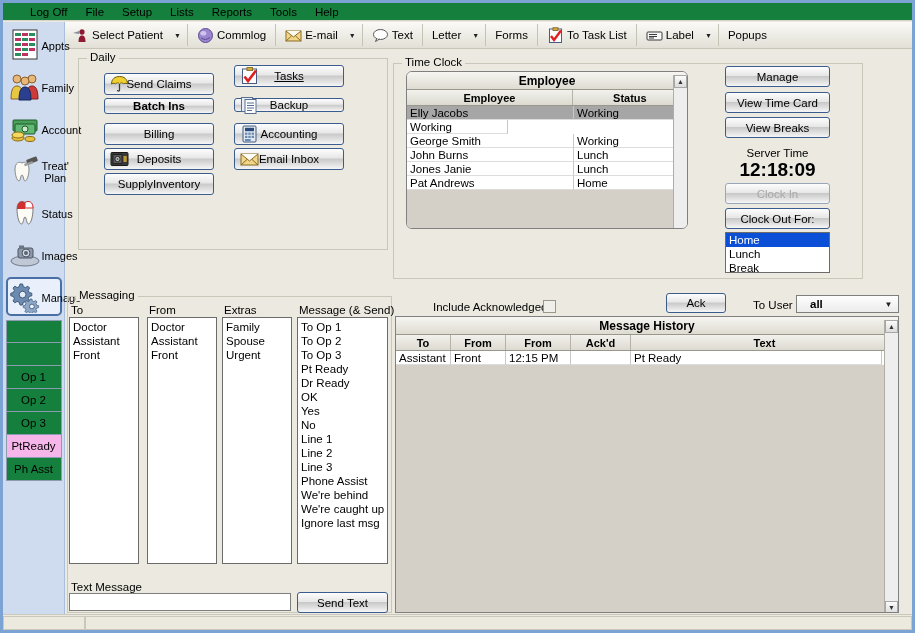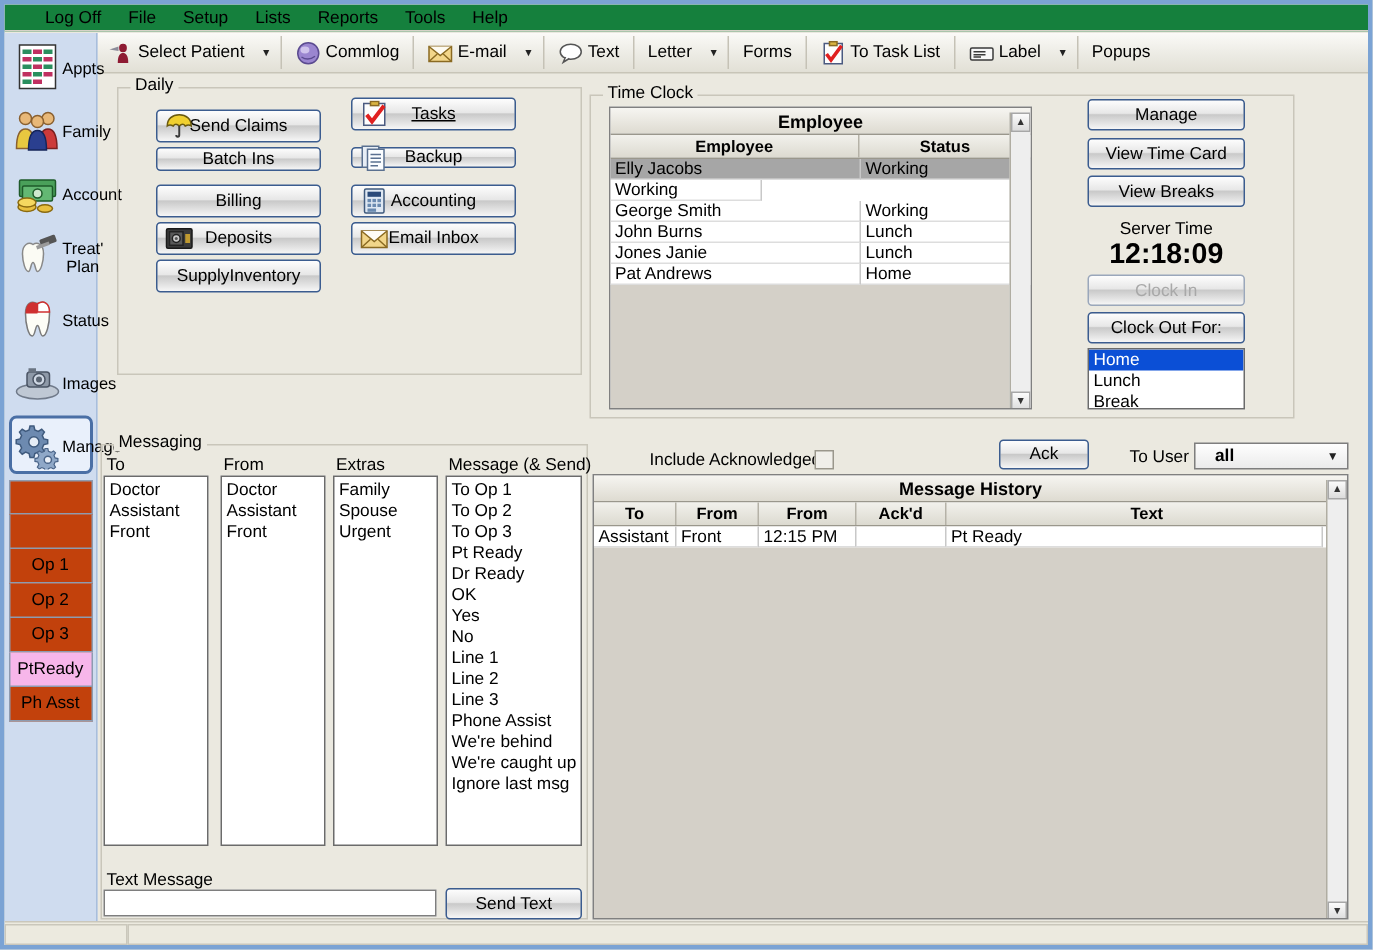--- a/index.html
+++ b/index.html
@@ -95,21 +95,21 @@
     position: relative;
   }
   .nav-label {
     font-size: 11px; line-height: 12px;
     text-align: center; color: #000;
     margin-top: 1px;
   }
   .opslot {
     width: 56px; height: 23px;
     margin: 0 auto;
-    background: #c2410c;
+    background: #15803d;
     border: 1px solid #8d9bb0;
     border-top: none;
     display: flex; align-items: center; justify-content: center;
     font-size: 11.5px; color: #000;
     cursor: default;
     box-sizing: border-box;
   }
   .opslot.first { border-top: 1px solid #8d9bb0; }
   .opslot.pink { background: #f7b6ea; }
 
@@ -509,21 +509,21 @@
 
     <div class="btn3d" style="position:absolute; left:25px; top:14px; width:110px; height:22px;">
       <span class="bico">
         <svg width="19" height="18" viewBox="0 0 19 18">
           <path d="M1.5 9 C1.5 4 5 1.5 9.5 1.5 C14 1.5 17.5 4 17.5 9 C15.5 7.4 14 8.8 13.5 9 C12.5 7.4 11 7.4 9.5 9 C8 7.4 6.5 7.4 5.5 9 C5 8.8 3.5 7.4 1.5 9 Z" fill="#f0d030" stroke="#6a5a10"></path>
           <path d="M9.5 9 L9.5 15 C9.5 16.5 7.5 16.5 7.5 15" stroke="#3a3a3a" stroke-width="1.3" fill="none"></path>
         </svg>
       </span>
       <span>Send Claims</span>
     </div>
-    <div class="btn3d" style="position:absolute; left:25px; top:39px; width:110px; height:16px;">
+    <div class="btn3d" style="position:absolute; left:25px; top:39px; width:110px; height:16px;font-weight:bold;">
       <span>Batch Ins</span>
     </div>
     <div class="btn3d" style="position:absolute; left:25px; top:64px; width:110px; height:22px;">
       <span>Billing</span>
     </div>
     <div class="btn3d" style="position:absolute; left:25px; top:89px; width:110px; height:22px;">
       <span class="bico">
         <svg width="19" height="18" viewBox="0 0 19 18">
           <rect x="1" y="2.5" width="17" height="13" rx="1" fill="#3a3a3a" stroke="#1a1a1a"></rect>
           <rect x="3" y="4.5" width="9" height="9" fill="#5a5a5a" stroke="#222"></rect>
@@ -586,21 +586,21 @@
         </svg>
       </span>
       <span>Email Inbox</span>
     </div>
   </div>
 
   <div class="groupbox" style="left:390px; top:60px; width:470px; height:216px;">
     <div class="group-title">Time Clock</div>
   </div>
 
-  <div class="tblwrap" style="left:403px; top:68px; width:282px; height:202px;">
+  <div class="tblwrap" style="left:403px; top:68px; width:282px; height:158px;border-radius:6px;">
     <div class="tbl-caption">Employee</div>
     <div class="tbl-head">
       <div style="width:167px;">Employee</div>
       <div style="width:115px; border-right:none;">Status</div>
     </div>
     <div style="position:relative; height:168px;">
       <div class="tbl-row sel">
         <div style="width:167px;">Elly  Jacobs</div>
         <div style="width:101px;">Working</div>
       </div>

